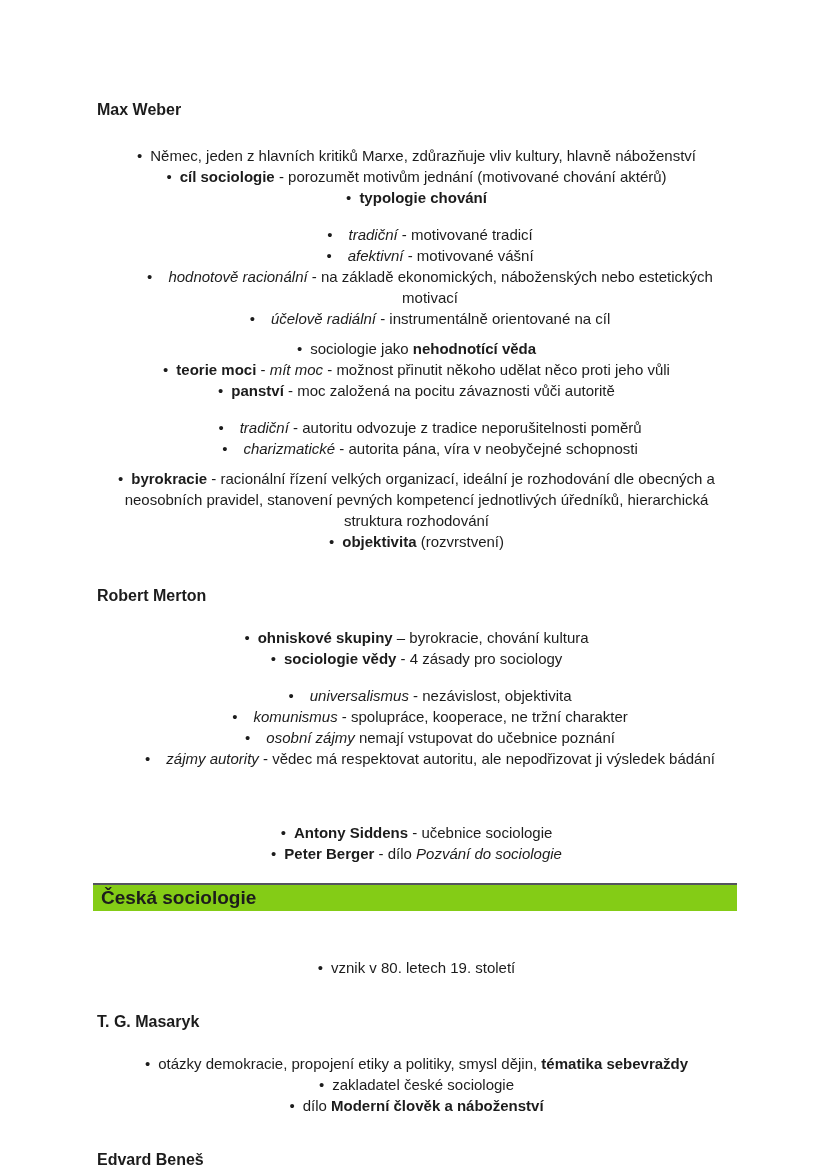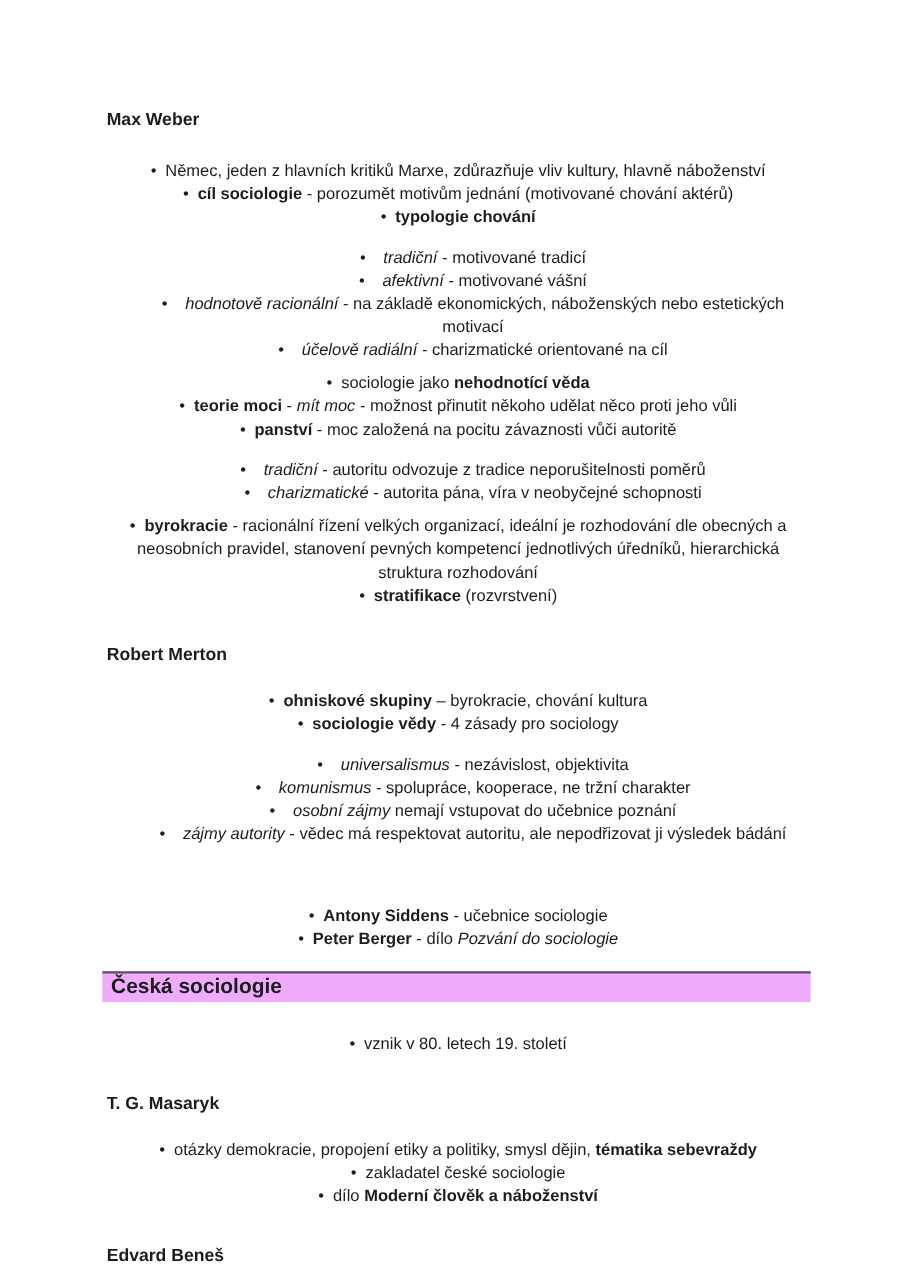--- a/index.html
+++ b/index.html
@@ -29,57 +29,57 @@
   .li { margin: 0; }
   .list.top .li { padding-left: 1px; }
   .list.top .bullet { margin-right: 8px; }
   .list.sub .li { padding-left: 28px; }
   .list.sub .bullet { margin-right: 16px; }
   .b { font-weight: 700; }
   .i { font-style: italic; }
   .spacer { height: 44px; flex: none; }
   .section-bar {
     border-top: 2px solid #54545e;
-    background: #f0abfc;
+    background: #84cc16;
     font-weight: 700;
     font-size: 19px;
     line-height: 26px;
     padding-left: 8px;
-    margin: 3px -2px 28px -4px;
+    margin: 3px -2px 46px -4px;
   }
 </style>
 </head>
 <body>
 
 <div class="page">
 
 <div class="heading">Max Weber</div>
     <div class="list top">
       <div class="li"><span class="bullet">•</span><span class="">Němec, jeden z hlavních kritiků Marxe, zdůrazňuje vliv kultury, hlavně náboženství</span></div>
       <div class="li"><span class="bullet">•</span><span class="b ">cíl sociologie</span><span class=""> - porozumět motivům jednání (motivované chování aktérů)</span></div>
       <div class="li"><span class="bullet">•</span><span class="b ">typologie chování</span></div>
     </div>
     <div class="list sub">
       <div class="li"><span class="bullet">•</span><span class="i">tradiční</span><span class=""> - motivované tradicí</span></div>
       <div class="li"><span class="bullet">•</span><span class="i">afektivní</span><span class=""> - motivované vášní</span></div>
       <div class="li"><span class="bullet">•</span><span class="i">hodnotově racionální</span><span class=""> - na základě ekonomických, náboženských nebo estetických motivací</span></div>
-      <div class="li"><span class="bullet">•</span><span class="i">účelově radiální</span><span class=""> - charizmatické orientované na cíl</span></div>
+      <div class="li"><span class="bullet">•</span><span class="i">účelově radiální</span><span class=""> - instrumentálně orientované na cíl</span></div>
     </div>
     <div class="list top">
       <div class="li"><span class="bullet">•</span><span class="">sociologie jako </span><span class="b ">nehodnotící věda</span></div>
       <div class="li"><span class="bullet">•</span><span class="b ">teorie moci</span><span class=""> - </span><span class="i">mít moc</span><span class=""> - možnost přinutit někoho udělat něco proti jeho vůli</span></div>
       <div class="li"><span class="bullet">•</span><span class="b ">panství</span><span class=""> - moc založená na pocitu závaznosti vůči autoritě</span></div>
     </div>
     <div class="list sub">
       <div class="li"><span class="bullet">•</span><span class="i">tradiční</span><span class=""> - autoritu odvozuje z tradice neporušitelnosti poměrů</span></div>
       <div class="li"><span class="bullet">•</span><span class="i">charizmatické</span><span class=""> - autorita pána, víra v neobyčejné schopnosti</span></div>
     </div>
     <div class="list top">
       <div class="li"><span class="bullet">•</span><span class="b ">byrokracie</span><span class=""> - racionální řízení velkých organizací, ideální je rozhodování dle obecných a neosobních pravidel, stanovení pevných kompetencí jednotlivých úředníků, hierarchická struktura rozhodování</span></div>
-      <div class="li"><span class="bullet">•</span><span class="b ">stratifikace</span><span class=""> (rozvrstvení)</span></div>
+      <div class="li"><span class="bullet">•</span><span class="b ">objektivita</span><span class=""> (rozvrstvení)</span></div>
     </div>
     <div class="heading">Robert Merton</div>
     <div class="list top">
       <div class="li"><span class="bullet">•</span><span class="b ">ohniskové skupiny</span><span class=""> – byrokracie, chování kultura</span></div>
       <div class="li"><span class="bullet">•</span><span class="b ">sociologie vědy</span><span class=""> - 4 zásady pro sociology</span></div>
     </div>
     <div class="list sub">
       <div class="li"><span class="bullet">•</span><span class="i">universalismus</span><span class=""> - nezávislost, objektivita</span></div>
       <div class="li"><span class="bullet">•</span><span class="i">komunismus</span><span class=""> - spolupráce, kooperace, ne tržní charakter</span></div>
       <div class="li"><span class="bullet">•</span><span class="i">osobní zájmy</span><span class=""> nemají vstupovat do učebnice poznání</span></div>

